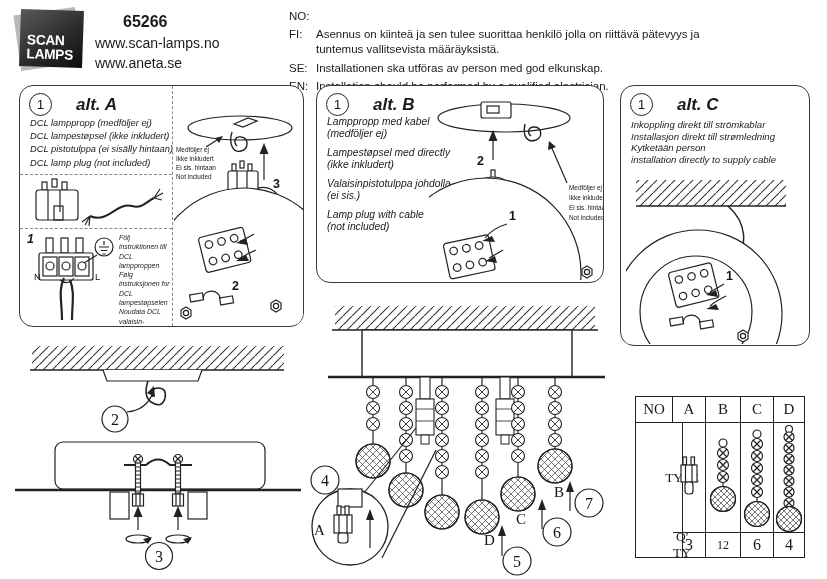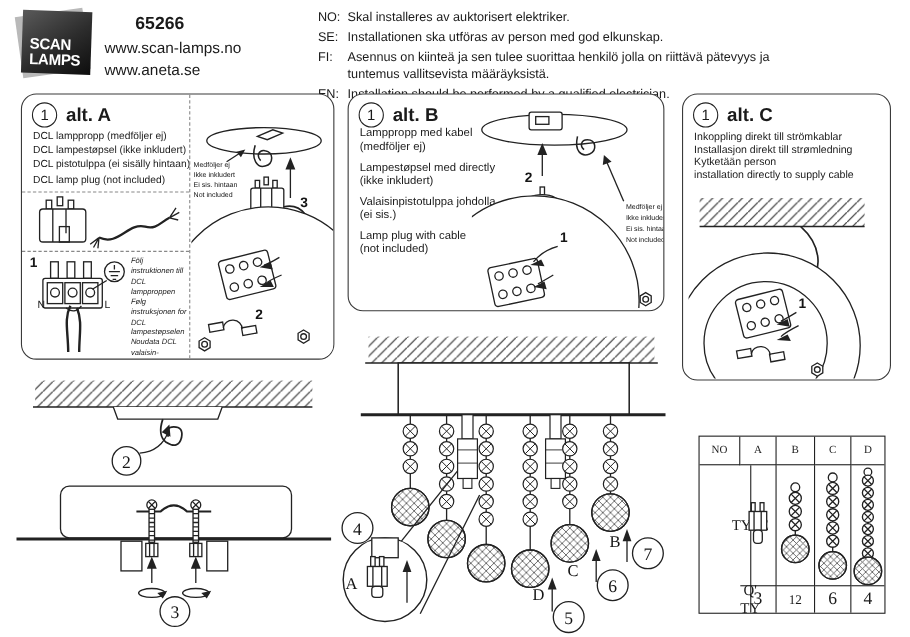--- a/index.html
+++ b/index.html
@@ -20,43 +20,43 @@
   .note-row .lang{width:27px;flex:none;}
   .note-row .txt{width:392px;}
 
   
   .panel{position:absolute;border:1.6px solid #3a3a3a;border-radius:14px;background:#fff;overflow:hidden;}
   #panel-a{left:19px;top:85px;width:283px;height:240px;}
   #panel-b{left:316px;top:85px;width:286px;height:196px;}
   #panel-c{left:620px;top:85px;width:188px;height:259px;}
   .panel-title{position:absolute;left:9px;top:7px;display:flex;align-items:center;gap:8px;}
   .step-circle{width:21px;height:21px;border:1.5px solid #222;border-radius:50%;display:flex;align-items:center;justify-content:center;font-size:13.5px;flex:none;}
-  .alt-title{font-weight:bold;font-size:17px;}
-  .tblock{position:absolute;white-space:nowrap;}
+  .alt-title{font-style:italic;font-weight:bold;font-size:17px;margin-left:16px;}
+  .tblock{position:absolute;white-space:nowrap;font-style:italic;}
   .dashed-h{position:absolute;border-top:1.3px dashed #888;}
   .dashed-v{position:absolute;border-left:1.3px dashed #888;}
   .dcl-lines div{font-size:9.3px;line-height:13.2px;}
   .pairs div{font-size:10.3px;line-height:11.5px;}
   .pairs .gap{margin-top:8px;}
   .c-lines div{font-size:9.6px;line-height:11.6px;}
   .italic-instr{font-style:italic;font-size:6.9px;line-height:9.3px;white-space:normal;}
   .bold-num{font-weight:bold;font-size:12.5px;}
 
   svg{display:block;}
   .ln{stroke:#222;fill:none;stroke-width:1.2;}
   .lnf{stroke:#222;fill:#fff;stroke-width:1.2;}
   text{fill:#151515;}
   .svg-small{font-size:6.4px;font-family:"Liberation Sans",sans-serif;}
   .svg-num{font-size:12.5px;font-weight:bold;font-family:"Liberation Sans",sans-serif;}
   .serif-label{font-family:"Liberation Serif",serif;font-size:15px;}
   .serif-circ{font-family:"Liberation Serif",serif;font-size:16px;}
 
   
   .parts-table{position:absolute;left:635px;top:396px;display:grid;grid-template-columns:37px 33px 35px 33px 30px;grid-template-rows:26px 110px 24px;border:1.3px solid #222;font-family:"Liberation Serif",serif;background:#fff;}
-  .pcell{border-right:1.1px solid #222;border-bottom:1.1px solid #222;display:flex;align-items:center;justify-content:center;font-size:10px;}
+  .pcell{border-right:1.1px solid #222;border-bottom:1.1px solid #222;display:flex;align-items:center;justify-content:center;font-size:15px;}
   .pcell.last-col{border-right:none;}
   .pcell.last-row{border-bottom:none;text-align:center;}
   .pcell.small{font-size:13.5px;margin-left:46px;}
 </style>
 </head>
 <body>
 
 <div class="page">
 
   <div class="logo">
@@ -69,29 +69,28 @@
 
   <div class="product">
     <div class="code">65266</div>
     <div class="url">www.scan-lamps.no</div>
     <div class="url">www.aneta.se</div>
   </div>
 
   <div class="notes">
     <div class="note-row">
       <span class="lang">NO:</span>
-      <span class="txt">Skal installeres av auktorisert elektriker.</span>
+    </div>
+    <div class="note-row">
+      <span class="lang">FI:</span>
+      <span class="txt">Asennus on kiinteä ja sen tulee suorittaa henkilö jolla on riittävä pätevyys ja tuntemus vallitsevista määräyksistä.</span>
     </div>
     <div class="note-row">
       <span class="lang">SE:</span>
       <span class="txt">Installationen ska utföras av person med god elkunskap.</span>
-    </div>
-    <div class="note-row">
-      <span class="lang">FI:</span>
-      <span class="txt">Asennus on kiinteä ja sen tulee suorittaa henkilö jolla on riittävä pätevyys ja tuntemus vallitsevista määräyksistä.</span>
     </div>
     <div class="note-row">
       <span class="lang">EN:</span>
       <span class="txt">Installation should be performed by a qualified electrician.</span>
     </div>
   </div>
 
   <div class="panel" id="panel-a">
     <div class="panel-title">
       <div class="step-circle">1</div>

